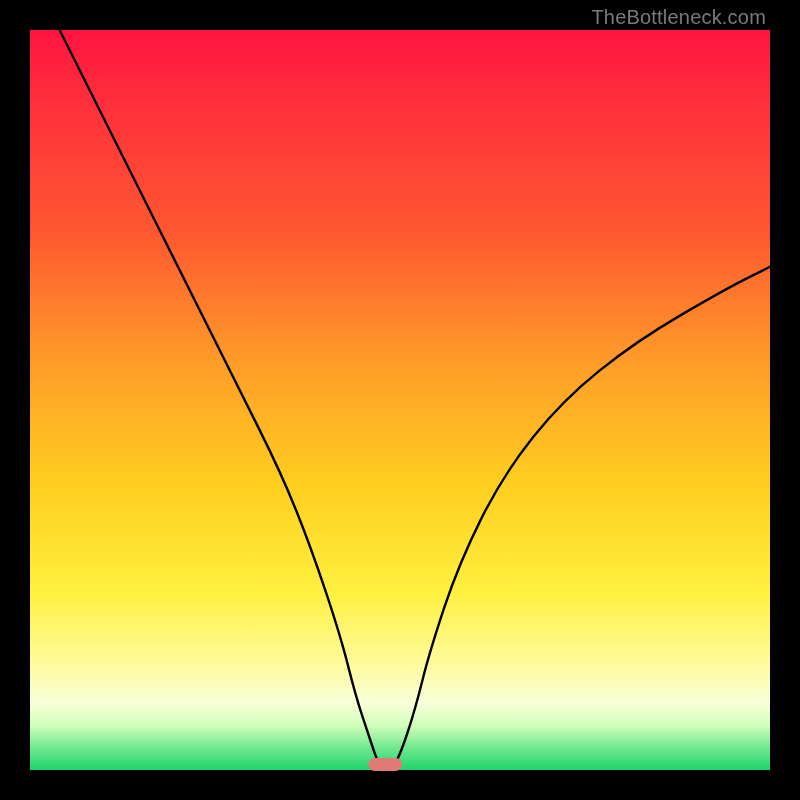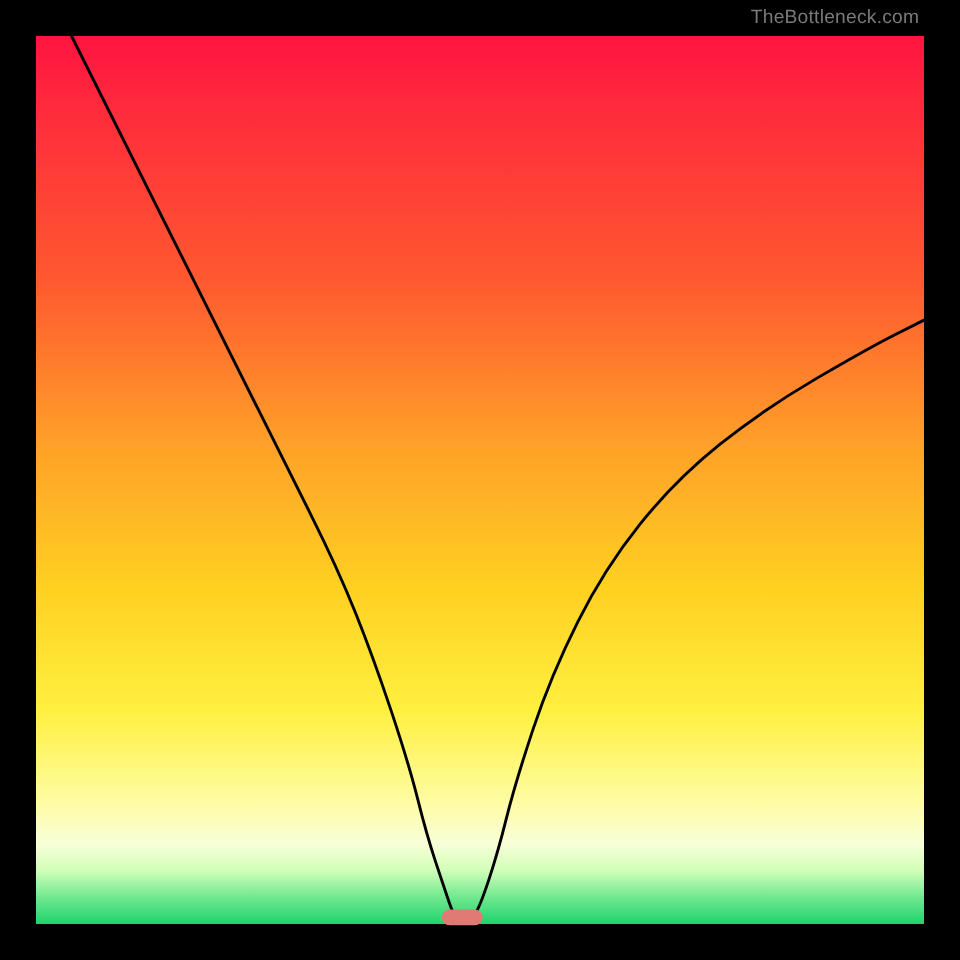--- a/index.html
+++ b/index.html
@@ -37,21 +37,21 @@
       #d0ffb8 94%,
       #70e890 97%,
       #1fd36b 100%
     );
   }
   .attribution {
     position: absolute;
     top: 6px;
     right: 34px;
     color: #7a7a7a;
-    font-size: 16px;
+    font-size: 20px;
     font-weight: 500;
     letter-spacing: 0.2px;
   }
   svg.curve-layer {
     position: absolute;
     left: 0;
     top: 0;
     width: 740px;
     height: 740px;
     overflow: visible;

